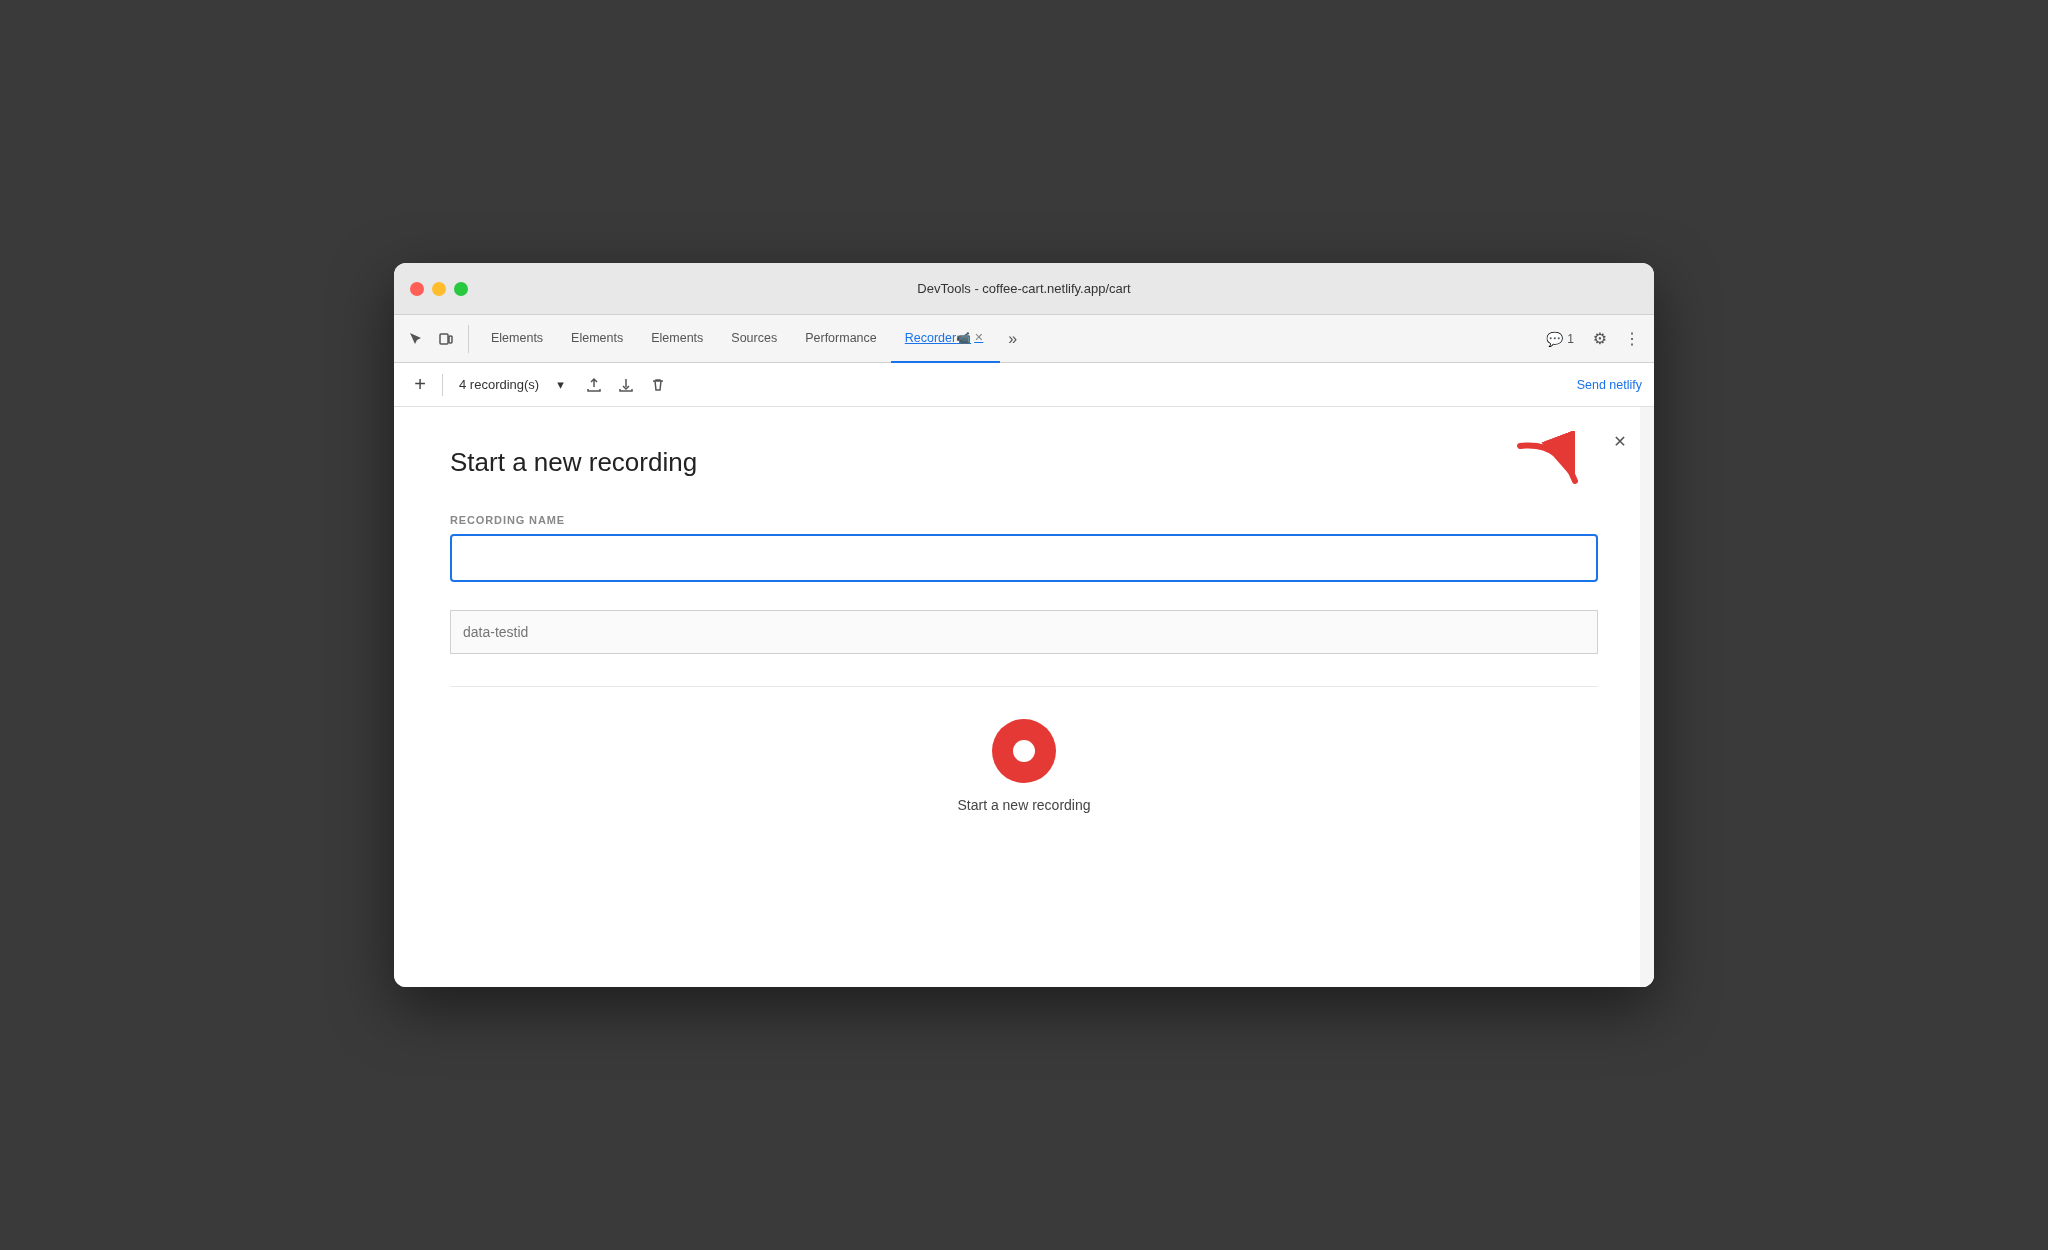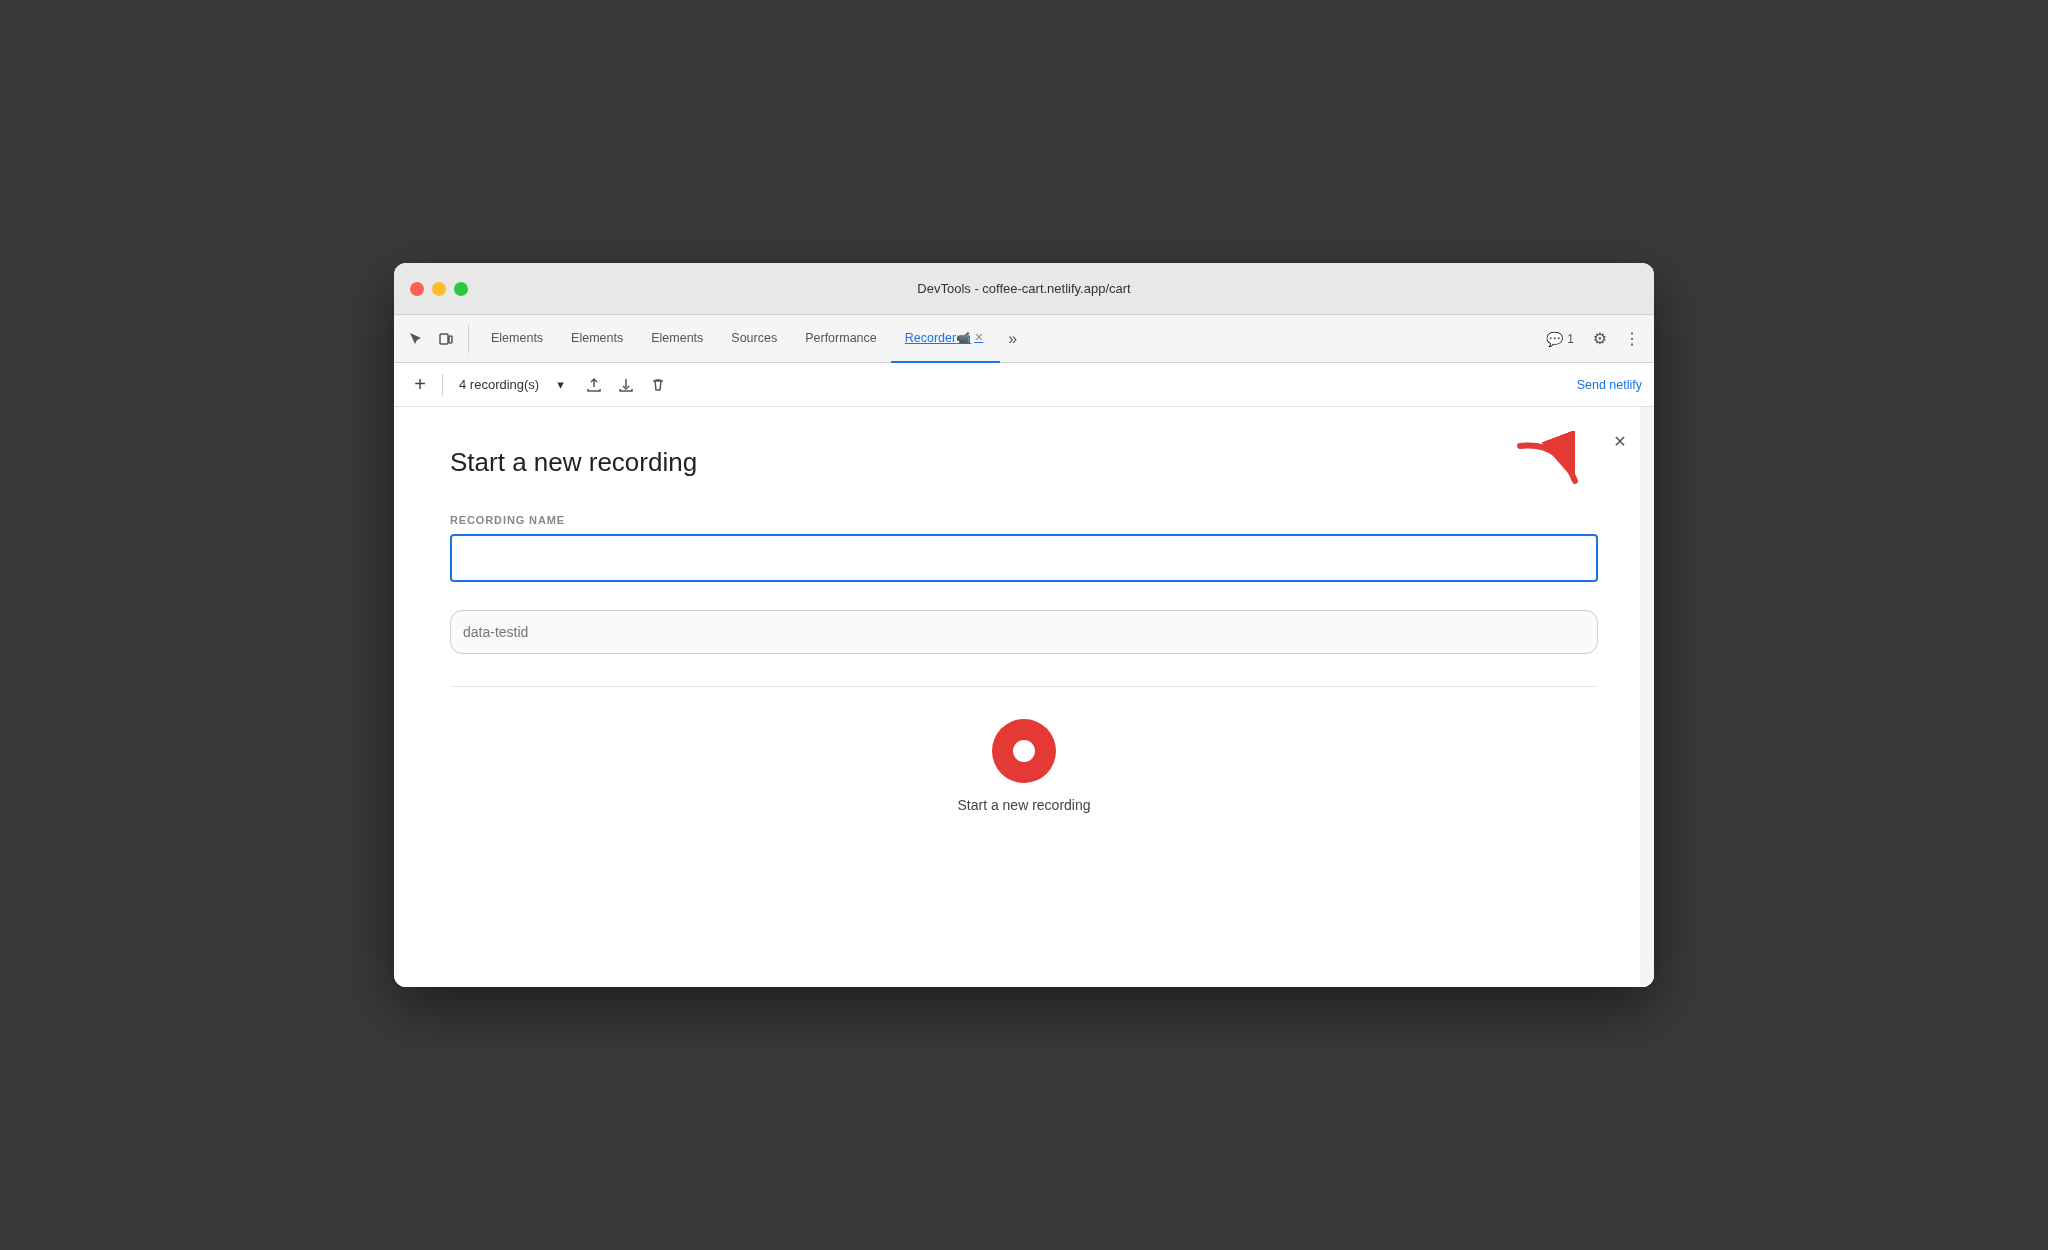--- a/index.html
+++ b/index.html
@@ -284,21 +284,21 @@
       padding: 0 12px;
       font-size: 14px;
       color: #333;
       outline: none;
       background: #fff;
     }
     .selector-attribute-input {
       width: 100%;
       height: 44px;
       border: 1px solid #d0d0d0;
-      border-radius: 12px;
+      border-radius: 0;
       padding: 0 12px;
       font-size: 14px;
       color: #aaa;
       outline: none;
       background: #fafafa;
     }
     .divider-h {
       height: 1px;
       background: #e8e8e8;
       margin: 32px 0;

